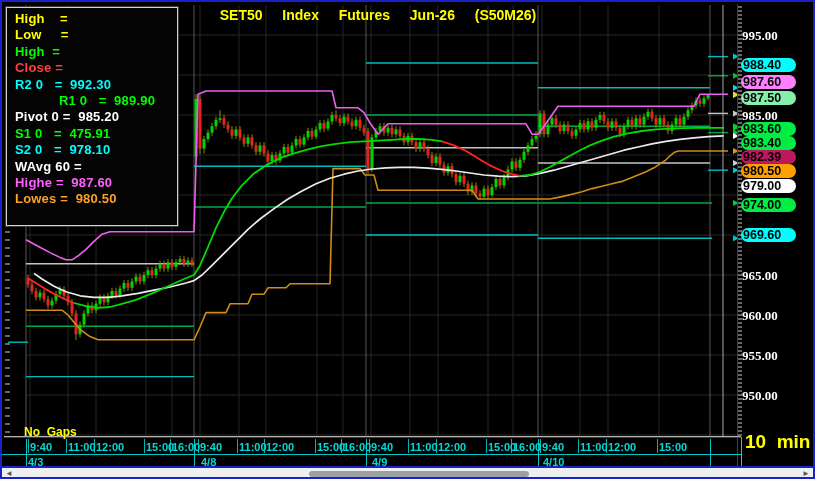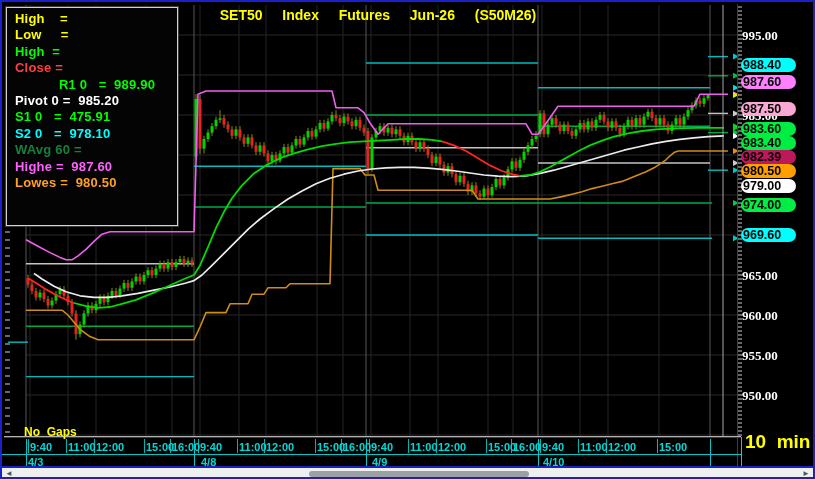--- a/index.html
+++ b/index.html
@@ -630,42 +630,43 @@
       </g>
     </svg>
 
   <div id="page-title">SET50  Index  Futures  Jun-26  (S50M26)</div>
 
   <div id="legend-panel">
       <div class="legend-row" style="color: rgb(255, 255, 0);">High    =</div>
       <div class="legend-row" style="color: rgb(255, 255, 0);">Low     =</div>
       <div class="legend-row" style="color: rgb(0, 255, 0);">High  =</div>
       <div class="legend-row" style="color: rgb(255, 64, 64);">Close =</div>
+      <div class="legend-row" style="color: rgb(0, 255, 255);">R2 0   =  992.30</div>
       <div class="legend-row" style="color: rgb(0, 255, 0); padding-left: 44px;">R1 0   =  989.90</div>
       <div class="legend-row" style="color: rgb(255, 255, 255);">Pivot 0 =  985.20</div>
       <div class="legend-row" style="color: rgb(0, 255, 0);">S1 0   =  475.91</div>
       <div class="legend-row" style="color: rgb(0, 255, 255);">S2 0   =  978.10</div>
-      <div class="legend-row" style="color: #15803d;">WAvg 60 =</div>
+      <div class="legend-row" style="color: #ffffff;">WAvg 60 =</div>
       <div class="legend-row" style="color: rgb(255, 96, 255);">Highe =  987.60</div>
       <div class="legend-row" style="color: rgb(255, 160, 40);">Lowes =  980.50</div>
     </div>
 
   <div id="no-gaps">No  Gaps</div>
 
   <div id="axis-vline"></div>
   <div id="price-axis">
       <div class="plabel" style="top: 26px;">995.00</div>
       <div class="plabel" style="top: 106px;">985.00</div>
       <div class="plabel" style="top: 266px;">965.00</div>
       <div class="plabel" style="top: 306px;">960.00</div>
       <div class="plabel" style="top: 346px;">955.00</div>
       <div class="plabel" style="top: 386px;">950.00</div>
       <div class="badge" style="top: 56px; background: rgb(0, 255, 255);">988.40</div>
       <div class="badge" style="top: 73px; background: rgb(255, 128, 255);">987.60</div>
-      <div class="badge" style="top: 100px; background: #f9a8d4;">987.50</div>
+      <div class="badge" style="top: 89px; background: #86efac;">987.50</div>
       <div class="badge" style="top: 120px; background: rgb(0, 238, 68);">983.60</div>
       <div class="badge" style="top: 134px; background: rgb(0, 238, 68);">983.40</div>
       <div class="badge" style="top: 148px; background: #be185d;">982.39</div>
       <div class="badge" style="top: 162px; background: rgb(255, 160, 0);">980.50</div>
       <div class="badge" style="top: 177px; background: rgb(255, 255, 255);">979.00</div>
       <div class="badge" style="top: 196px; background: rgb(0, 238, 68);">974.00</div>
       <div class="badge" style="top: 226px; background: rgb(0, 255, 255);">969.60</div>
     </div>
 
   <div id="tsep-hi"></div>

